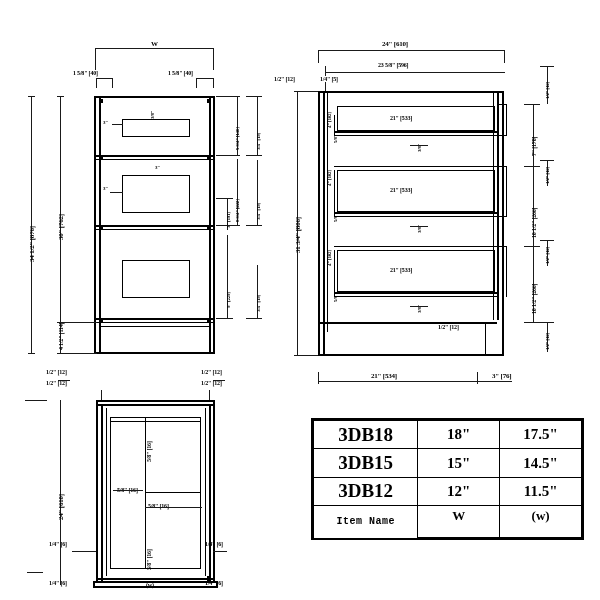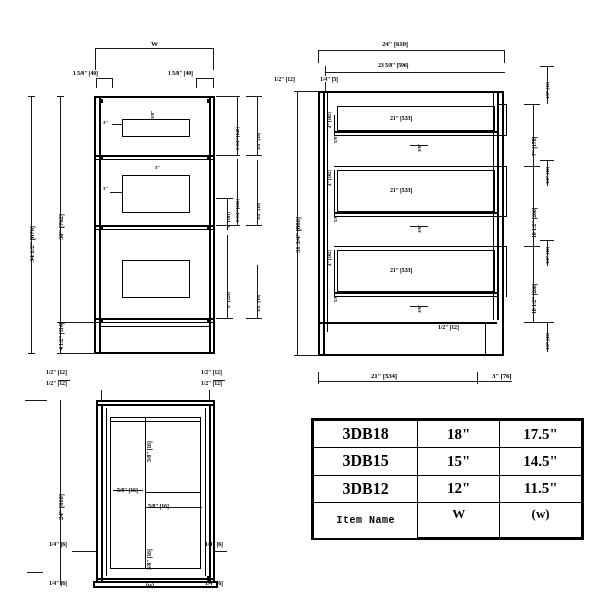--- a/index.html
+++ b/index.html
@@ -58,21 +58,21 @@
     table-layout:fixed;
   }
   #spec-table td{
     border:1px solid #000;
     text-align:center;
     vertical-align:middle;
     font-family:"Liberation Serif", serif;
     font-weight:bold;
     padding:0;
   }
-  #spec-table td.c0{width:39%;font-size:16px;}
+  #spec-table td.c0{width:39%;font-size:19px;}
   #spec-table td.c1{width:30.5%;font-size:15px;}
   #spec-table td.c2{width:30.5%;font-size:15px;}
   #spec-table tr.hdr td.c0{font-size:10px;font-family:"Liberation Mono", monospace;letter-spacing:0.5px;}
   #spec-table tr.hdr td.c1,#spec-table tr.hdr td.c2{font-size:13px;}
   #spec-table tr.hdr td{border-bottom:none;}
   #spec-table tr.blank td{height:11px;border-top:none;}
 </style>
 </head>
 <body>
 

